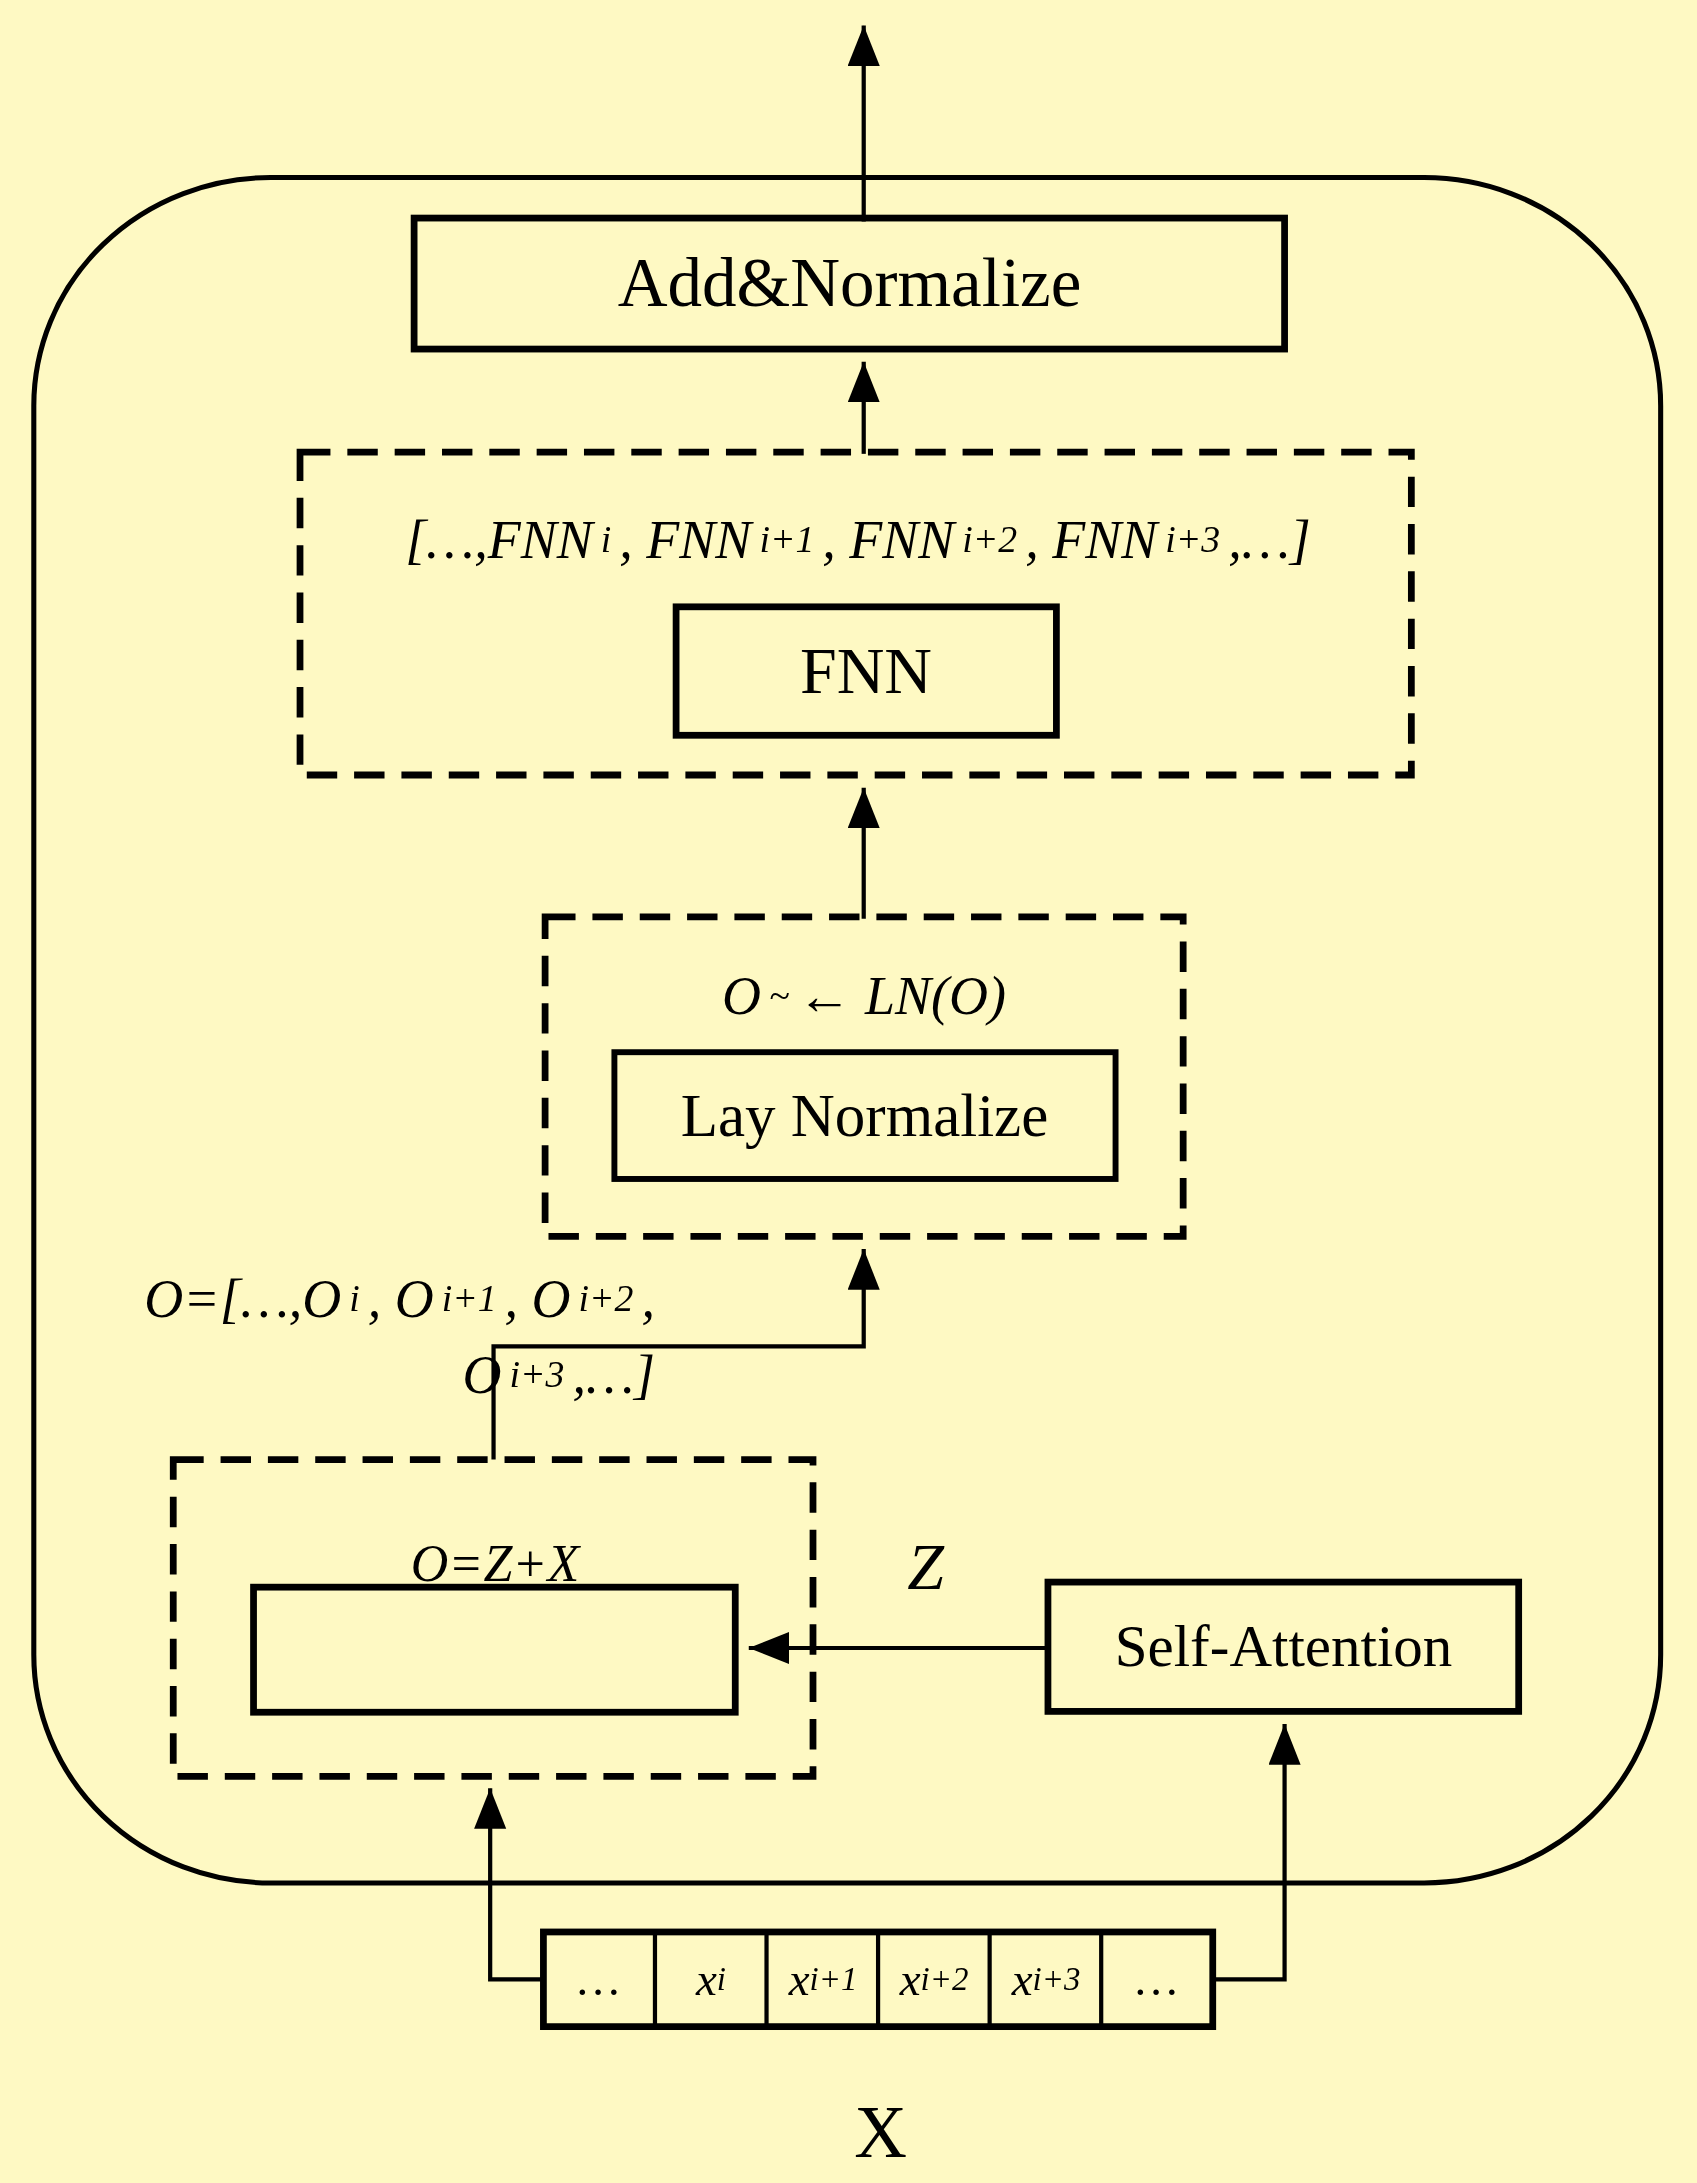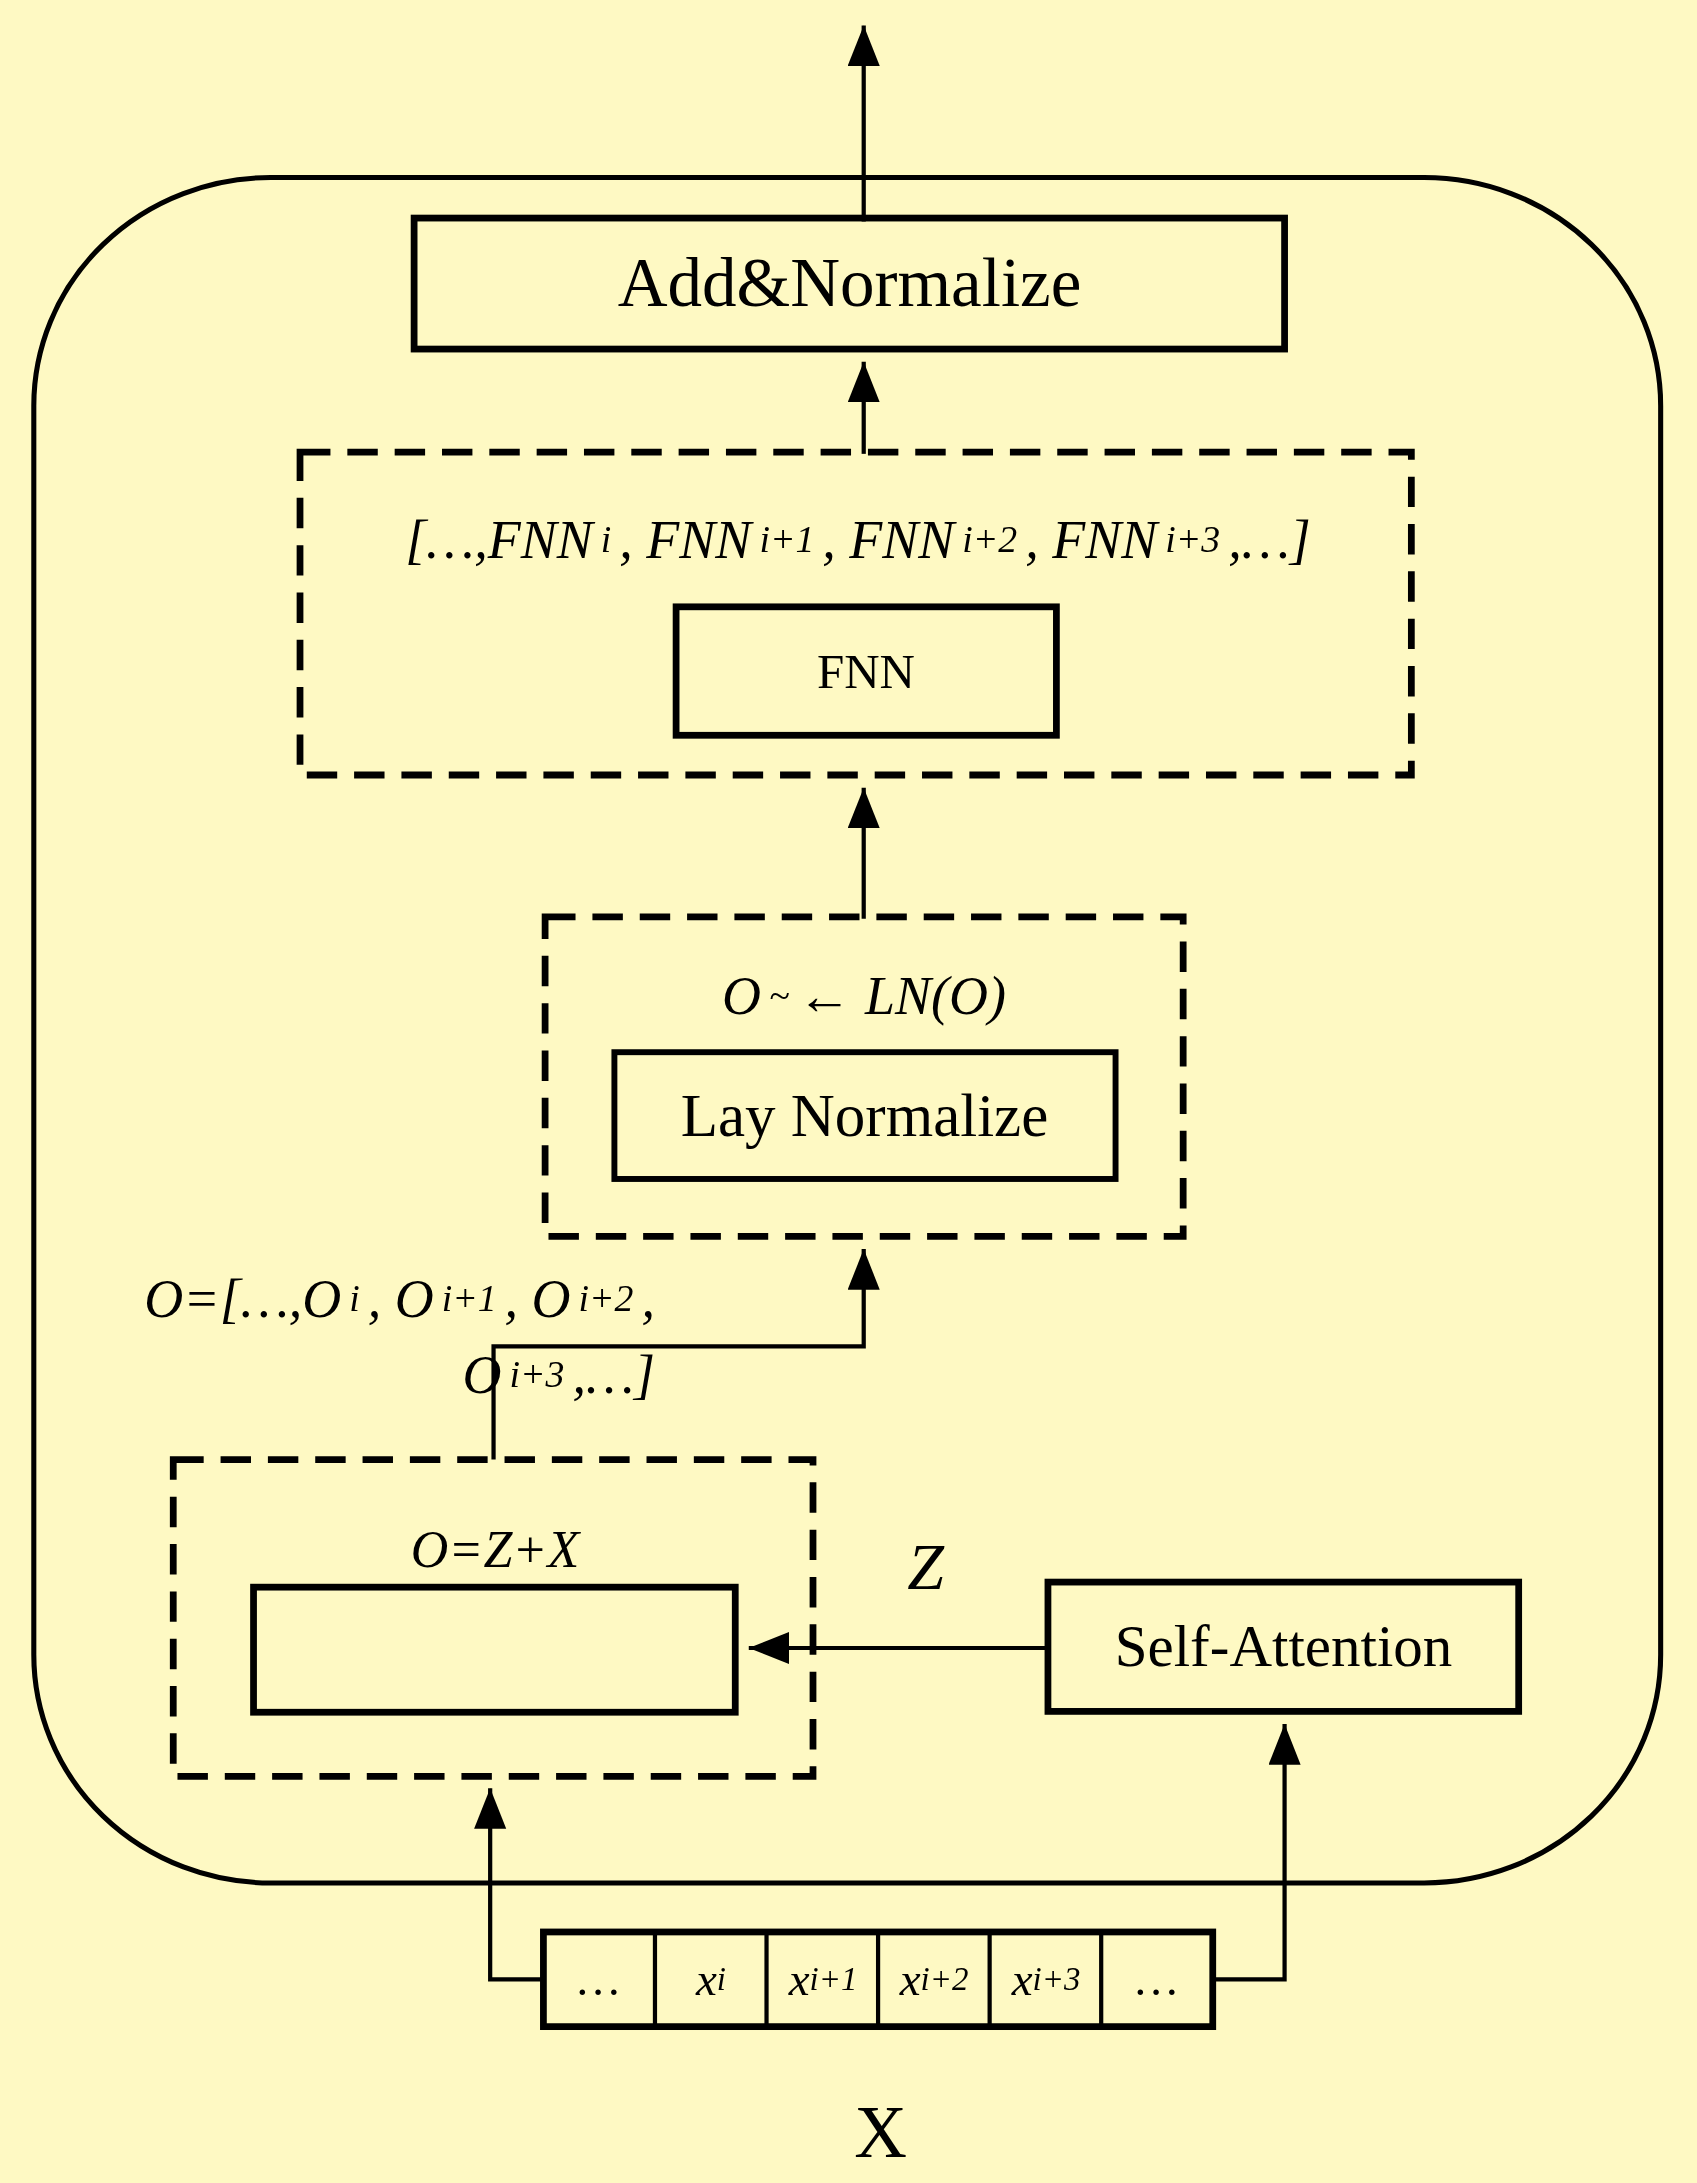--- a/index.html
+++ b/index.html
@@ -21,25 +21,25 @@
     white-space:nowrap;
     color:#000000;
     line-height:1;
   }
   .txt.left{justify-content:flex-end;}
   .it{font-style:italic;}
   .fsub{font-size:0.70em;vertical-align:-0.30em;letter-spacing:0;}
   .fsup{font-size:0.70em;vertical-align:0.50em;}
   
   .fs-title{font-size:69px;}
-  .fs-box{font-size:49px;text-align:center;}
+  .fs-box{font-size:66px;text-align:center;}
   .fs-sa{font-size:59px;}
   .fs-lay{font-size:61px;}
   .fs-formula{font-size:54px;gap:8px;}
-  .fs-ozx{font-size:52px;}
+  .fs-ozx{font-size:52px;margin-top:14px;}
   .fs-z{font-size:66px;}
   .fs-x{font-size:73px;}
   .fs-cell{font-size:47px;}
 </style>
 </head>
 <body>
 
 <div class="canvas">
 
   <svg class="layer" width="1697" height="2183" viewBox="0 0 2008 2583">

